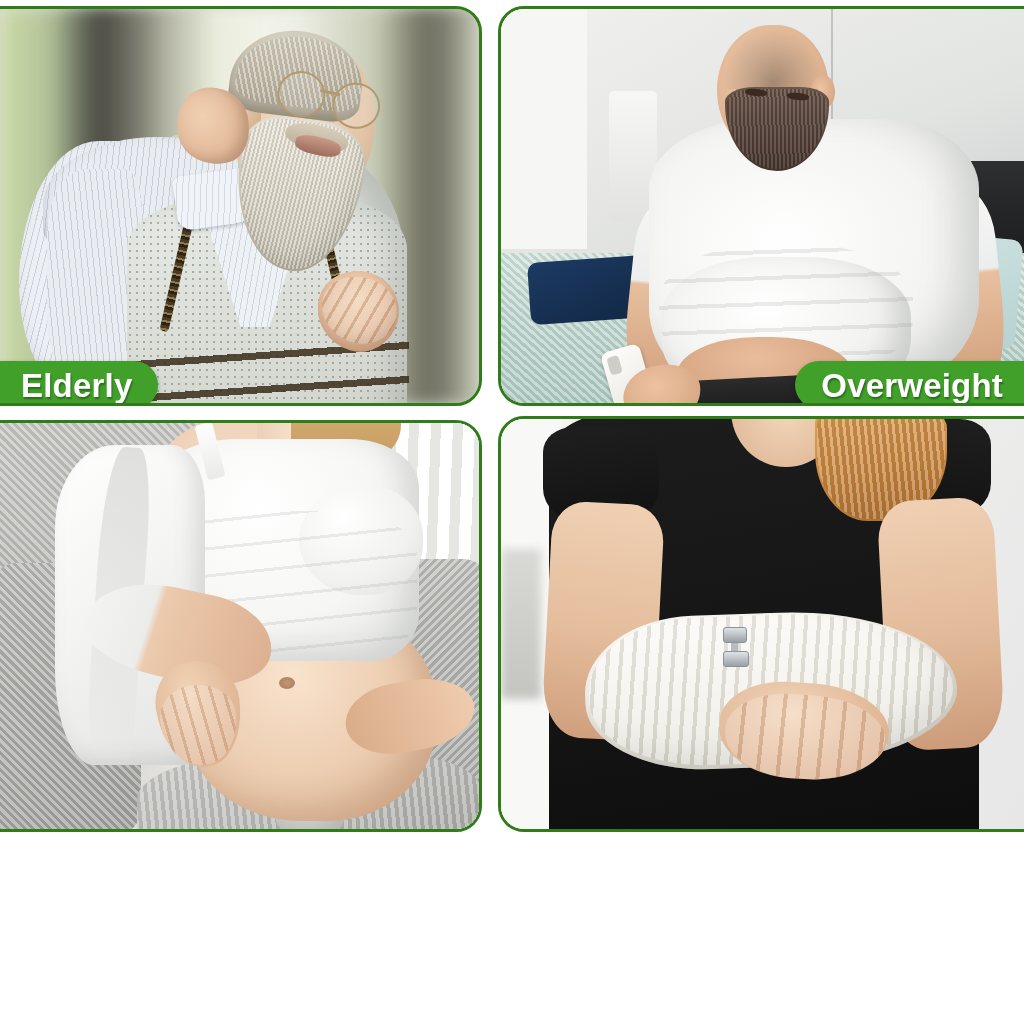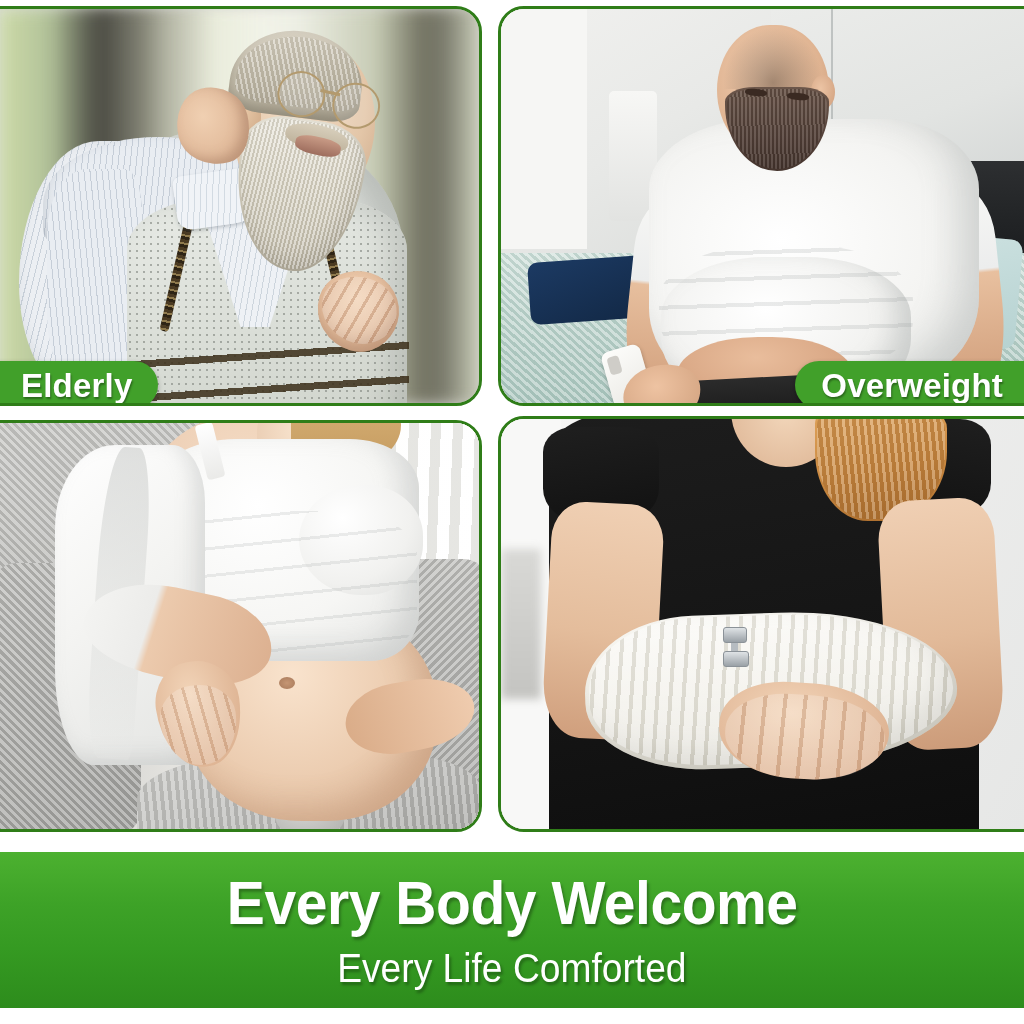--- a/index.html
+++ b/index.html
@@ -444,18 +444,14 @@
       <div class="ds-casttex"></div>
       <div class="ds-clipstrap"></div>
       <div class="ds-clip1"></div>
       <div class="ds-clip2"></div>
       <div class="ds-hand"></div>
       <div class="ds-fingers"></div>
     </div>
 
   </div>
 
-  <div class="banner">
-    <div class="b1">Every Body Welcome</div>
-    <div class="b2">Every Life Comforted</div>
-  </div>
 
 </div>
 
 </body></html>

